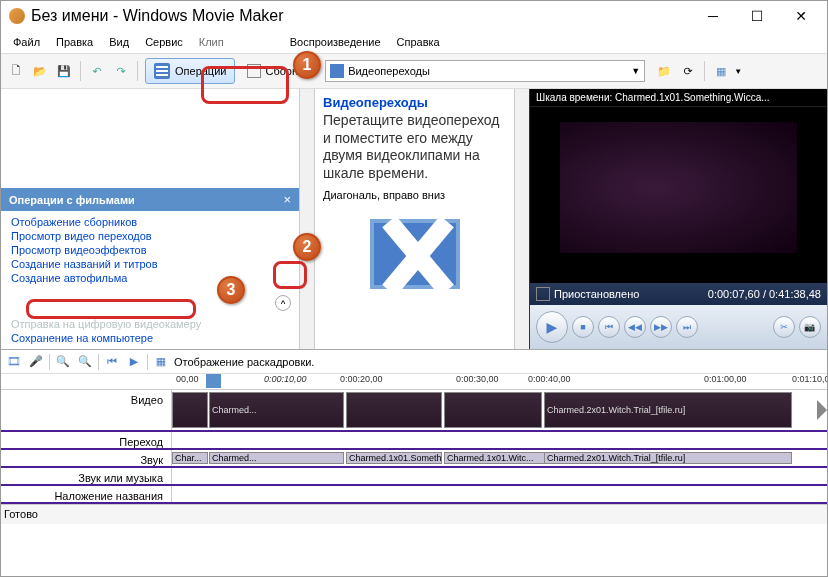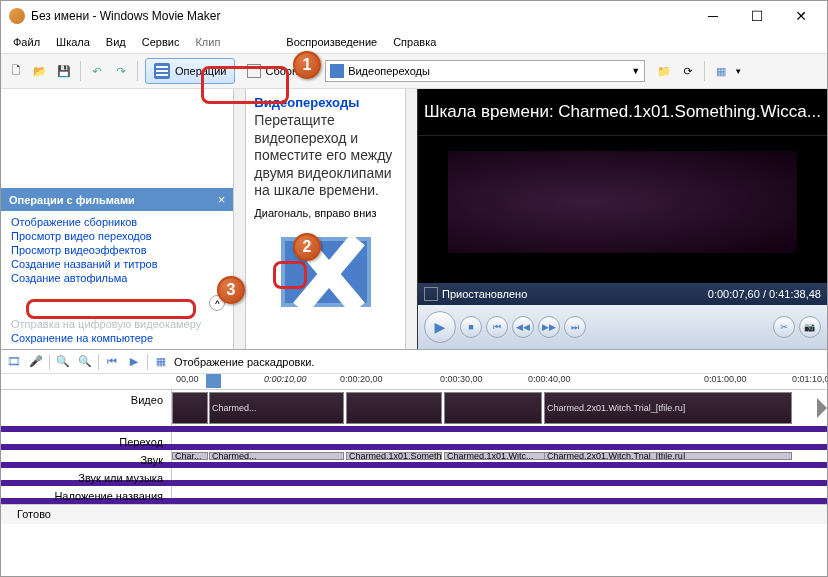--- a/index.html
+++ b/index.html
@@ -1,19 +1,19 @@
 <!DOCTYPE html>
 <html><head>
 <meta charset="utf-8">
 <style>
 *{box-sizing:border-box;margin:0;padding:0;font-family:"Segoe UI",Tahoma,sans-serif;font-size:11px}
 body{background:#fff;width:828px;height:577px;border:1px solid #999;position:relative;overflow:hidden}
 .titlebar{height:30px;display:flex;align-items:center;padding:0 8px;background:#fff}
 .titlebar .icon{width:16px;height:16px;background:linear-gradient(135deg,#e8a14a,#c77a29);border-radius:50%;margin-right:6px}
-.titlebar .title{flex:1;font-size:12px}
+.titlebar .title{flex:1;font-size:16px}
 .winbtns{display:flex;gap:8px}
 .winbtn{width:36px;height:22px;display:flex;align-items:center;justify-content:center;font-size:14px;font-family:Arial}
 .menubar{height:22px;display:flex;align-items:center;padding:0 4px;background:#fff}
 .menuitem{padding:3px 8px}
 .toolbar{height:36px;display:flex;align-items:center;padding:2px 4px;background:#f5f5f5;border-top:1px solid #ddd;border-bottom:1px solid #ddd;gap:2px}
 .tbtn{width:22px;height:22px;display:flex;align-items:center;justify-content:center;border:1px solid transparent;border-radius:2px}
 .sep{width:1px;height:20px;background:#ccc;margin:0 3px}
 .ops-btn{display:flex;align-items:center;gap:5px;padding:4px 8px;background:linear-gradient(#eaf3ff,#cfe4ff);border:1px solid #7aa6da;border-radius:3px;margin:0 2px}
 .ops-btn .ops-ico{width:16px;height:16px;background:#4a7ec9;border-radius:2px;display:flex;flex-direction:column;justify-content:space-around;padding:2px}
 .ops-btn .ops-ico span{height:2px;background:#fff}
@@ -36,62 +36,62 @@
 .transitions{width:200px;border-left:1px solid #ccc;padding:6px 8px;display:flex;flex-direction:column}
 .transitions h3{color:#0046cc;font-size:13px;margin-bottom:2px}
 .transitions .desc{font-size:14px;line-height:1.25;color:#333}
 .trans-name{margin-top:7px;font-size:11px}
 .trans-thumb{margin:18px auto 0;width:90px;height:70px;border:4px solid #7aa6da;background:#4a7ec9;position:relative}
 .trans-thumb::before,.trans-thumb::after{content:"";position:absolute;background:#fff}
 .trans-thumb::before{width:18px;height:90px;left:35px;top:-12px;transform:rotate(40deg)}
 .trans-thumb::after{width:18px;height:90px;left:35px;top:-12px;transform:rotate(-40deg)}
 .scroll-sm{width:15px;border-left:1px solid #ccc;background:#f1f1f1;position:relative}
 .preview{flex:1;background:#000;border-left:1px solid #333;display:flex;flex-direction:column}
-.preview-title{background:#000;color:#fff;padding:13px 6px;border-bottom:1px solid #222;font-size:17px;white-space:nowrap;overflow:hidden}
+.preview-title{background:#000;color:#fff;padding:3px 6px;border-bottom:1px solid #222;font-size:10px;white-space:nowrap;overflow:hidden}
 .preview-vid{flex:1;background:#000;position:relative}
 .preview-vid::after{content:"";position:absolute;inset:15px 30px 30px;background:radial-gradient(ellipse at 40% 50%,#3a1a3a,#100010)}
 .preview-status{background:linear-gradient(#2a3a5a,#1a2a4a);color:#fff;padding:4px 6px;display:flex;align-items:center;justify-content:space-between;font-size:10px}
 .preview-status .film{width:14px;height:14px;border:1px solid #888;margin-right:4px}
 .preview-ctrl{background:linear-gradient(#e8eef5,#c8d5e5);padding:6px;display:flex;align-items:center;gap:4px}
 .playbtn{width:32px;height:32px;border-radius:50%;background:linear-gradient(#fff,#d0dae8);border:1px solid #9ab;display:flex;align-items:center;justify-content:center;color:#4a7ec9;font-size:14px}
 .ctlbtn{width:22px;height:22px;border-radius:50%;background:linear-gradient(#fff,#d0dae8);border:1px solid #9ab;display:flex;align-items:center;justify-content:center;color:#4a7ec9;font-size:9px}
 .timeline{border-top:1px solid #aaa;background:#fff}
 .tl-tools{height:24px;display:flex;align-items:center;padding:2px 4px;gap:4px;border-bottom:1px solid #ddd}
 .tl-tools .tbn{width:18px;height:18px;display:flex;align-items:center;justify-content:center;color:#4a7ec9}
 .tl-tools .sep2{width:1px;height:16px;background:#ccc}
 .tl-ruler{height:16px;display:flex;border-bottom:1px solid #ccc;font-size:10px}
 .tl-labels{width:175px;text-align:right}
 .tl-ruler-ticks{flex:1;position:relative;background:#fff}
 .tick{position:absolute;top:0;font-size:9px;color:#333}
 .playhead{position:absolute;width:15px;height:14px;background:#5a8fc9;top:0}
-.tl-row{display:flex;height:42px;border-bottom:6px solid #4c1d95}
+.tl-row{display:flex;height:42px;border-bottom:2px solid #4c1d95}
 .tl-row.short{height:18px}
 .tl-row .lbl{width:170px;text-align:right;padding:4px 8px 0 0;font-size:11px}
 .tl-row .track{flex:1;position:relative;background:#fff;border-left:1px solid #ccc}
 .clip{position:absolute;top:2px;bottom:2px;background:#c8c4d8;border:1px solid #888;overflow:hidden;font-size:9px;padding:1px 2px;display:flex;align-items:center}
 .vclip{background:linear-gradient(#3a2838,#2a1828);color:#ddd}
-.status{height:20px;border-top:1px solid #ccc;padding:3px 16px;background:#f5f5f5;font-size:11px}
+.status{height:20px;border-top:1px solid #ccc;padding:3px 3px;background:#f5f5f5;font-size:11px}
 .arrow-r{position:absolute;right:0;top:50%;transform:translateY(-50%);width:0;height:0;border-left:10px solid #888;border-top:10px solid transparent;border-bottom:10px solid transparent}
 </style>
 </head>
 <body>
 
 <div class="titlebar">
   <div class="icon"></div>
   <div class="title">Без имени - Windows Movie Maker</div>
   <div class="winbtns">
     <div class="winbtn">─</div>
     <div class="winbtn">☐</div>
     <div class="winbtn">✕</div>
   </div>
 </div>
 
 <div class="menubar">
   <div class="menuitem">Файл</div>
-  <div class="menuitem">Шкала</div>
+  <div class="menuitem">Правка</div>
   <div class="menuitem">Вид</div>
   <div class="menuitem">Сервис</div>
   <div class="menuitem" style="opacity:.6">Клип</div>
   <div class="menuitem" style="margin-left:50px">Воспроизведение</div>
   <div class="menuitem">Справка</div>
 </div>
 
 <div class="toolbar">
   <div class="tbtn">🗋</div>
   <div class="tbtn" style="color:#d9a13a">📂</div>
@@ -194,21 +194,21 @@
     <div class="tbn">▦</div>
     <span>Отображение раскадровки.</span>
   </div>
   <div class="tl-ruler">
     <div class="tl-labels"></div>
     <div class="tl-ruler-ticks" id="ticks">
       <div class="playhead" style="left:30px"></div>
     <span class="tick" style="left: 0px;">00,00</span>
         <span class="tick" style="left: 88px; font-style: italic;">0:00:10,00</span>
         <span class="tick" style="left: 164px;">0:00:20,00</span>
-        <span class="tick" style="left: 264px;">0:00:30,00</span>
+        <span class="tick" style="left: 280px;">0:00:30,00</span>
         <span class="tick" style="left: 352px;">0:00:40,00</span>
         <span class="tick" style="left: 440px; margin-top: 16px;">0:00:50,00</span>
         <span class="tick" style="left: 528px;">0:01:00,00</span>
         <span class="tick" style="left: 616px;">0:01:10,00</span>
       </div>
   </div>
   <div class="tl-row">
     <div class="lbl">Видео</div>
     <div class="track" id="vtrack">
         <div class="arrow-r"></div>

